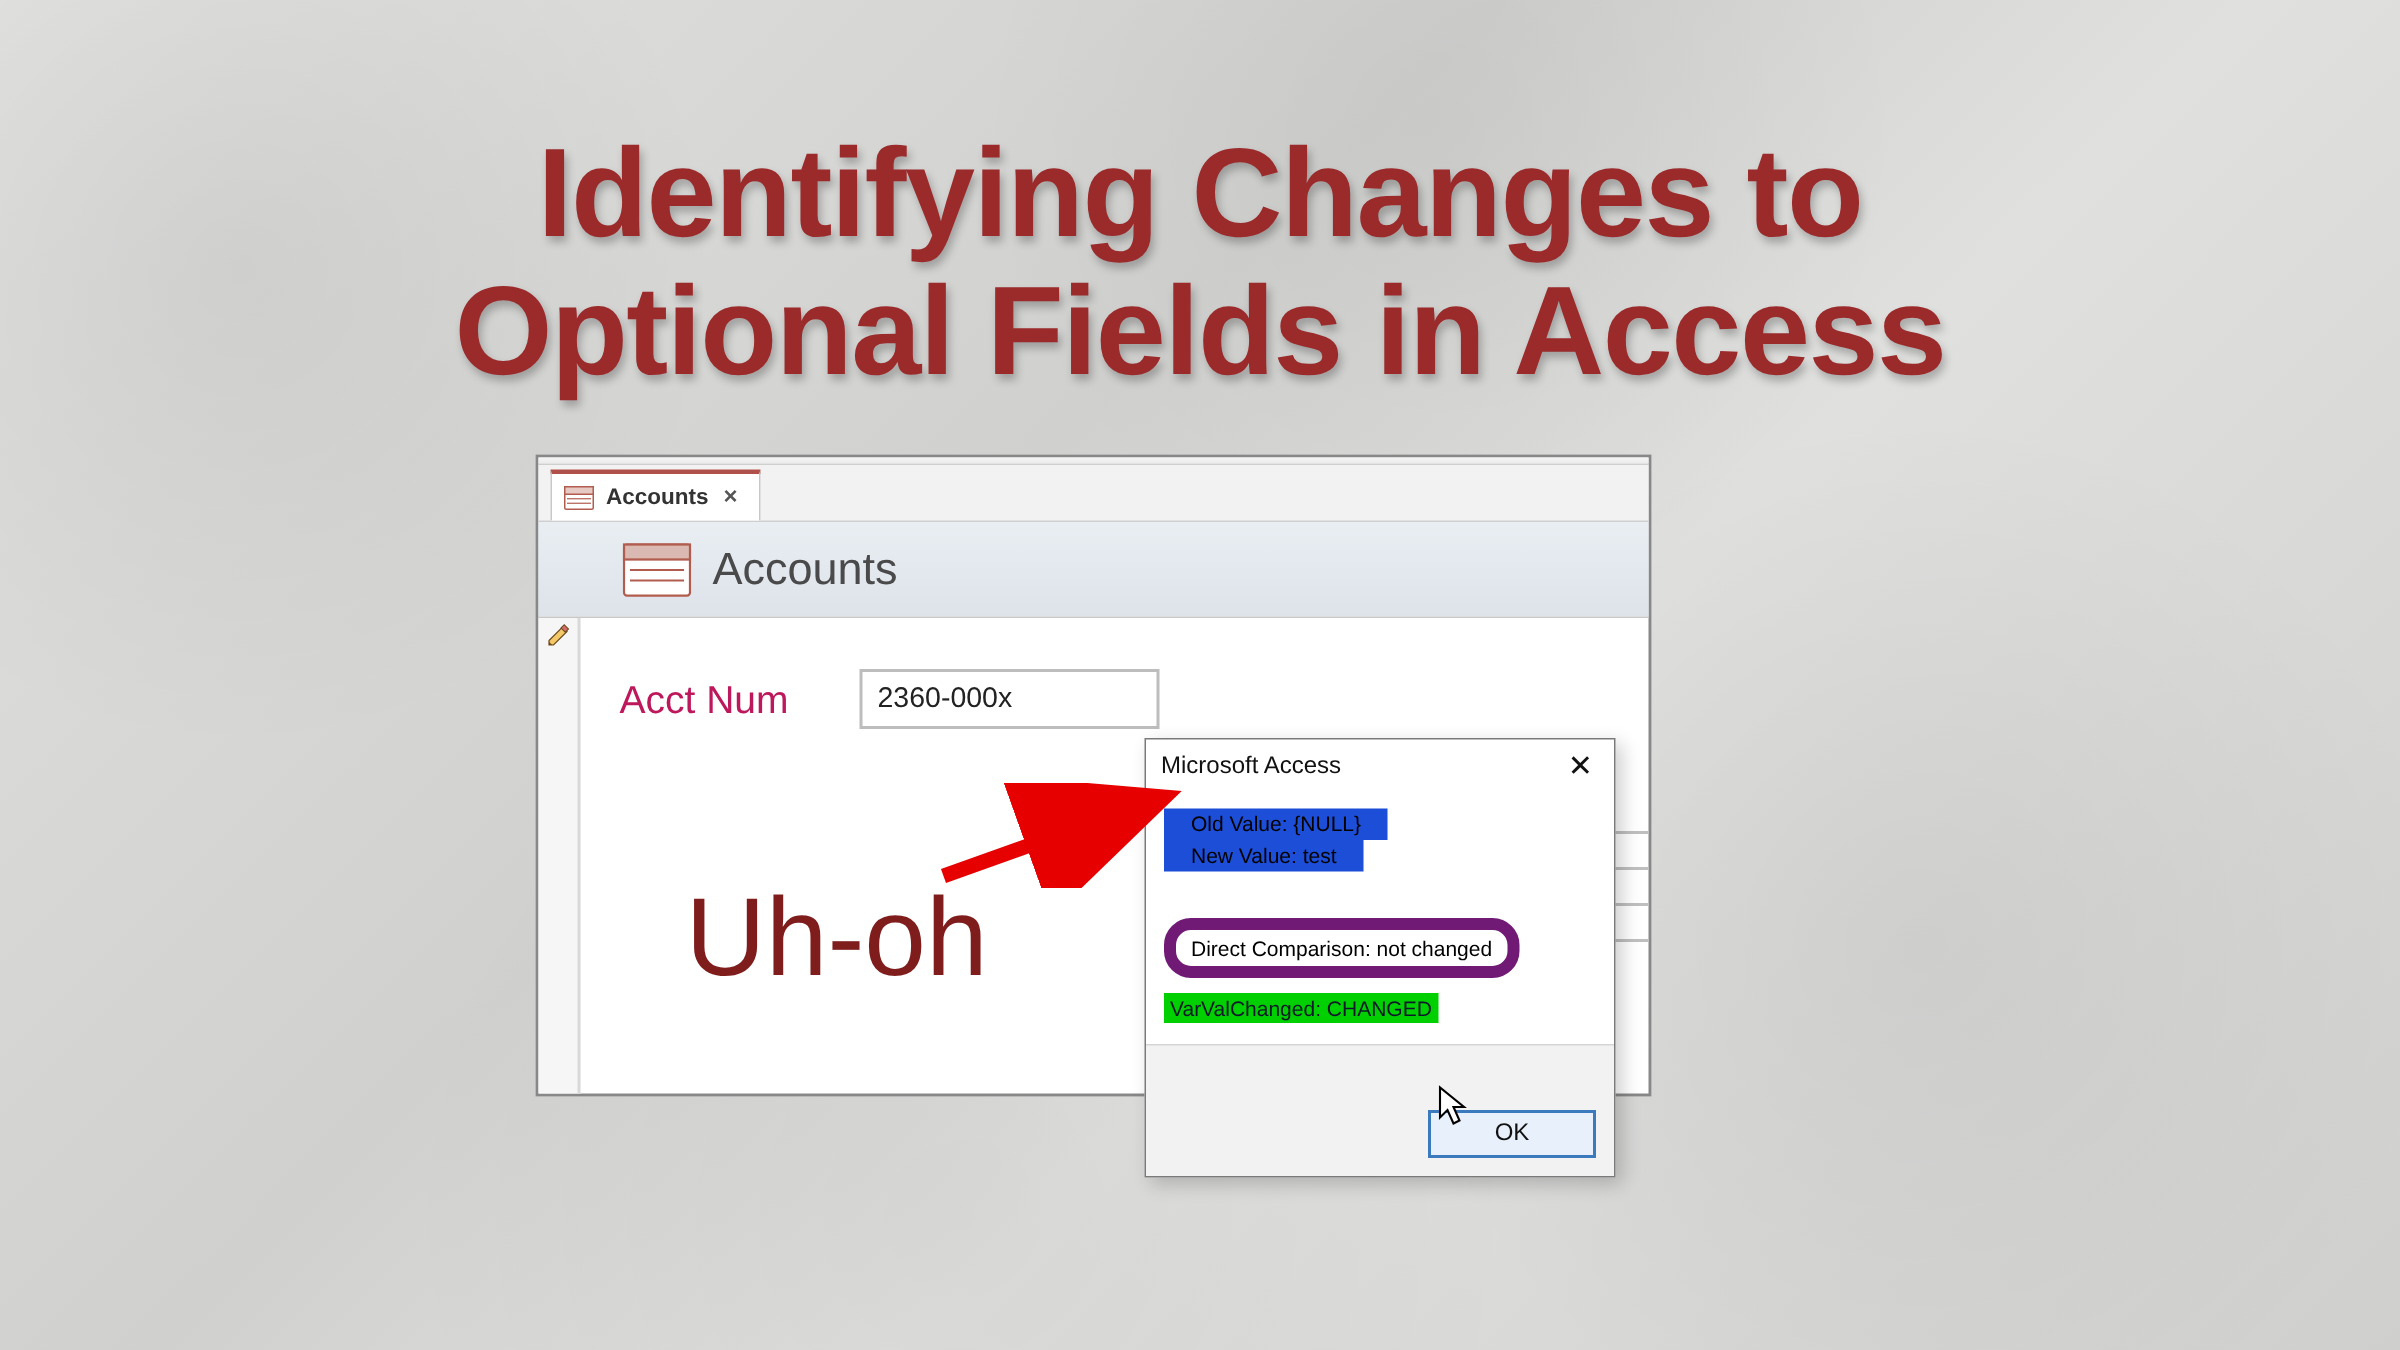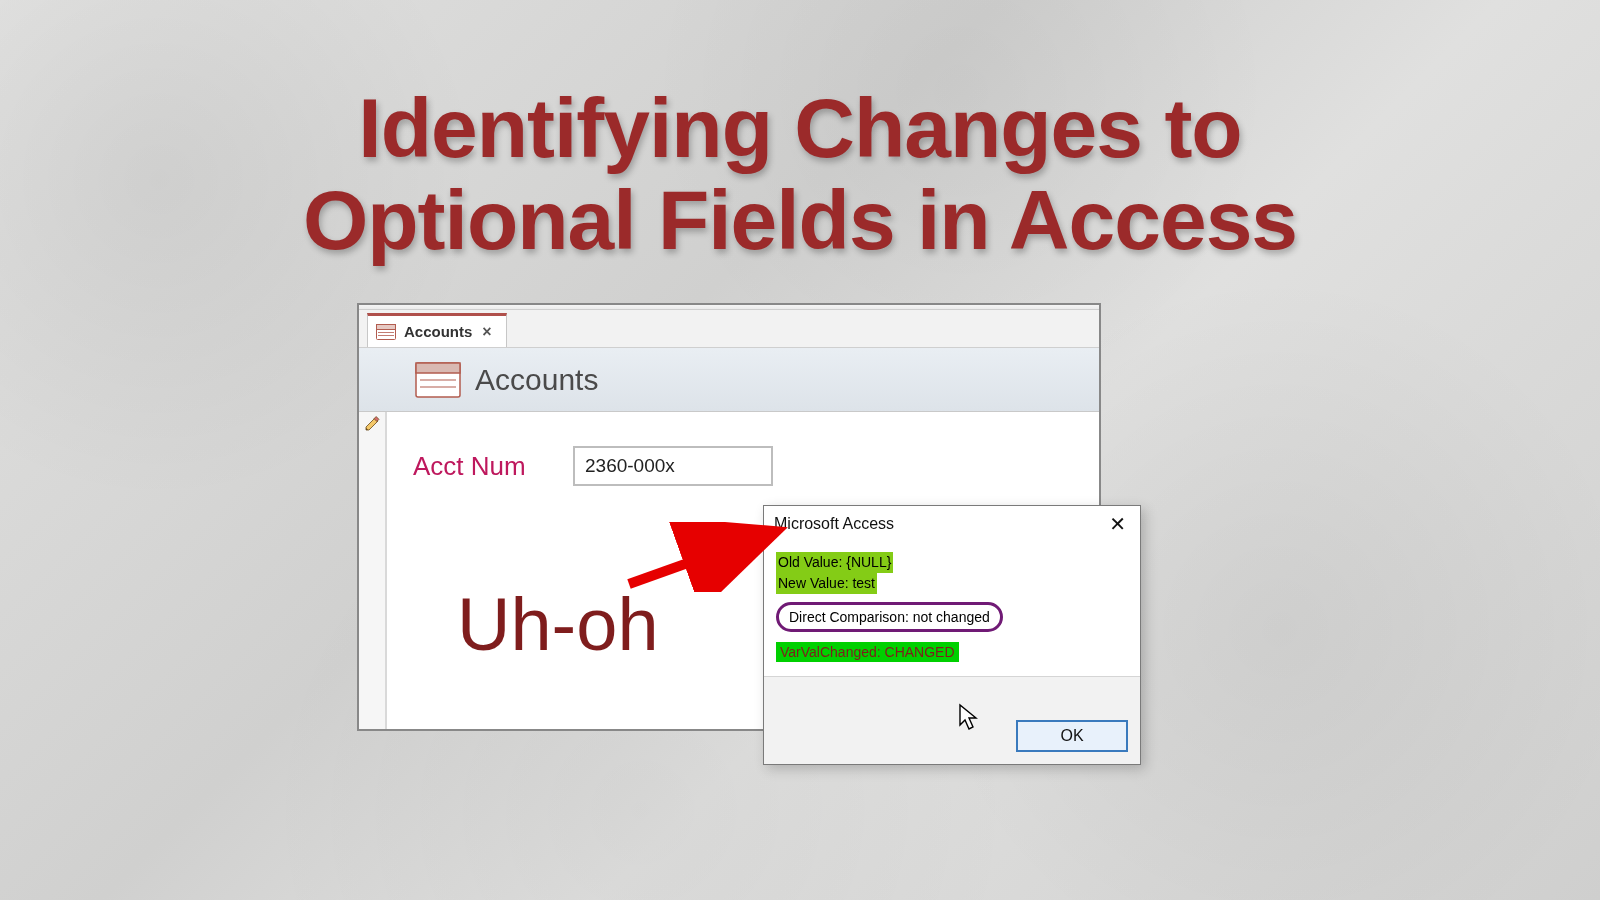--- a/index.html
+++ b/index.html
@@ -165,22 +165,22 @@
       position: absolute;
       left: 236px;
       top: 110px;
       z-index: 3;
       pointer-events: none;
     }
     
     .msgbox {
       position: absolute;
       left: 376px;
-      top: 93px;
-      width: 378px;
+      top: 80px;
+      width: 314px;
       background: #fff;
       border: 1px solid #7a7a7a;
       box-shadow: 4px 4px 12px rgba(0,0,0,0.2);
       padding-bottom: 0;
       z-index: 2;
     }
     .msgbox-title-row {
       display: flex;
       align-items: center;
       justify-content: space-between;
@@ -195,35 +195,35 @@
       color: #111;
       cursor: pointer;
       padding: 0 4px;
       line-height: 1;
     }
     .msgbox-body {
       padding: 2px 12px 14px 12px;
       font-size: 14px;
     }
     .hl-yellow {
-      background: #84cc16;
-      display: inline-block;
-      padding: 1px 2px;
+      background: #1d4ed8;
+      display: inline-block;
+      padding: 1px 18px;
       line-height: 1.35;
     }
     .circ-red {
-      border: 3px solid #701a75;
+      border: 8px solid #701a75;
       border-radius: 18px;
       padding: 4px 10px;
       display: inline-block;
-      margin-top: 8px;
+      margin-top: 31px;
     }
     .hl-green {
       background: #00d000;
-      color: #7f1d1d;
+      color: #0f172a;
       display: inline-block;
       padding: 2px 4px;
       margin-top: 10px;
       font-size: 14px;
     }
     .msgbox-footer {
       border-top: 1px solid #d5d5d5;
       background: #f2f2f2;
       padding: 12px;
       display: flex;

